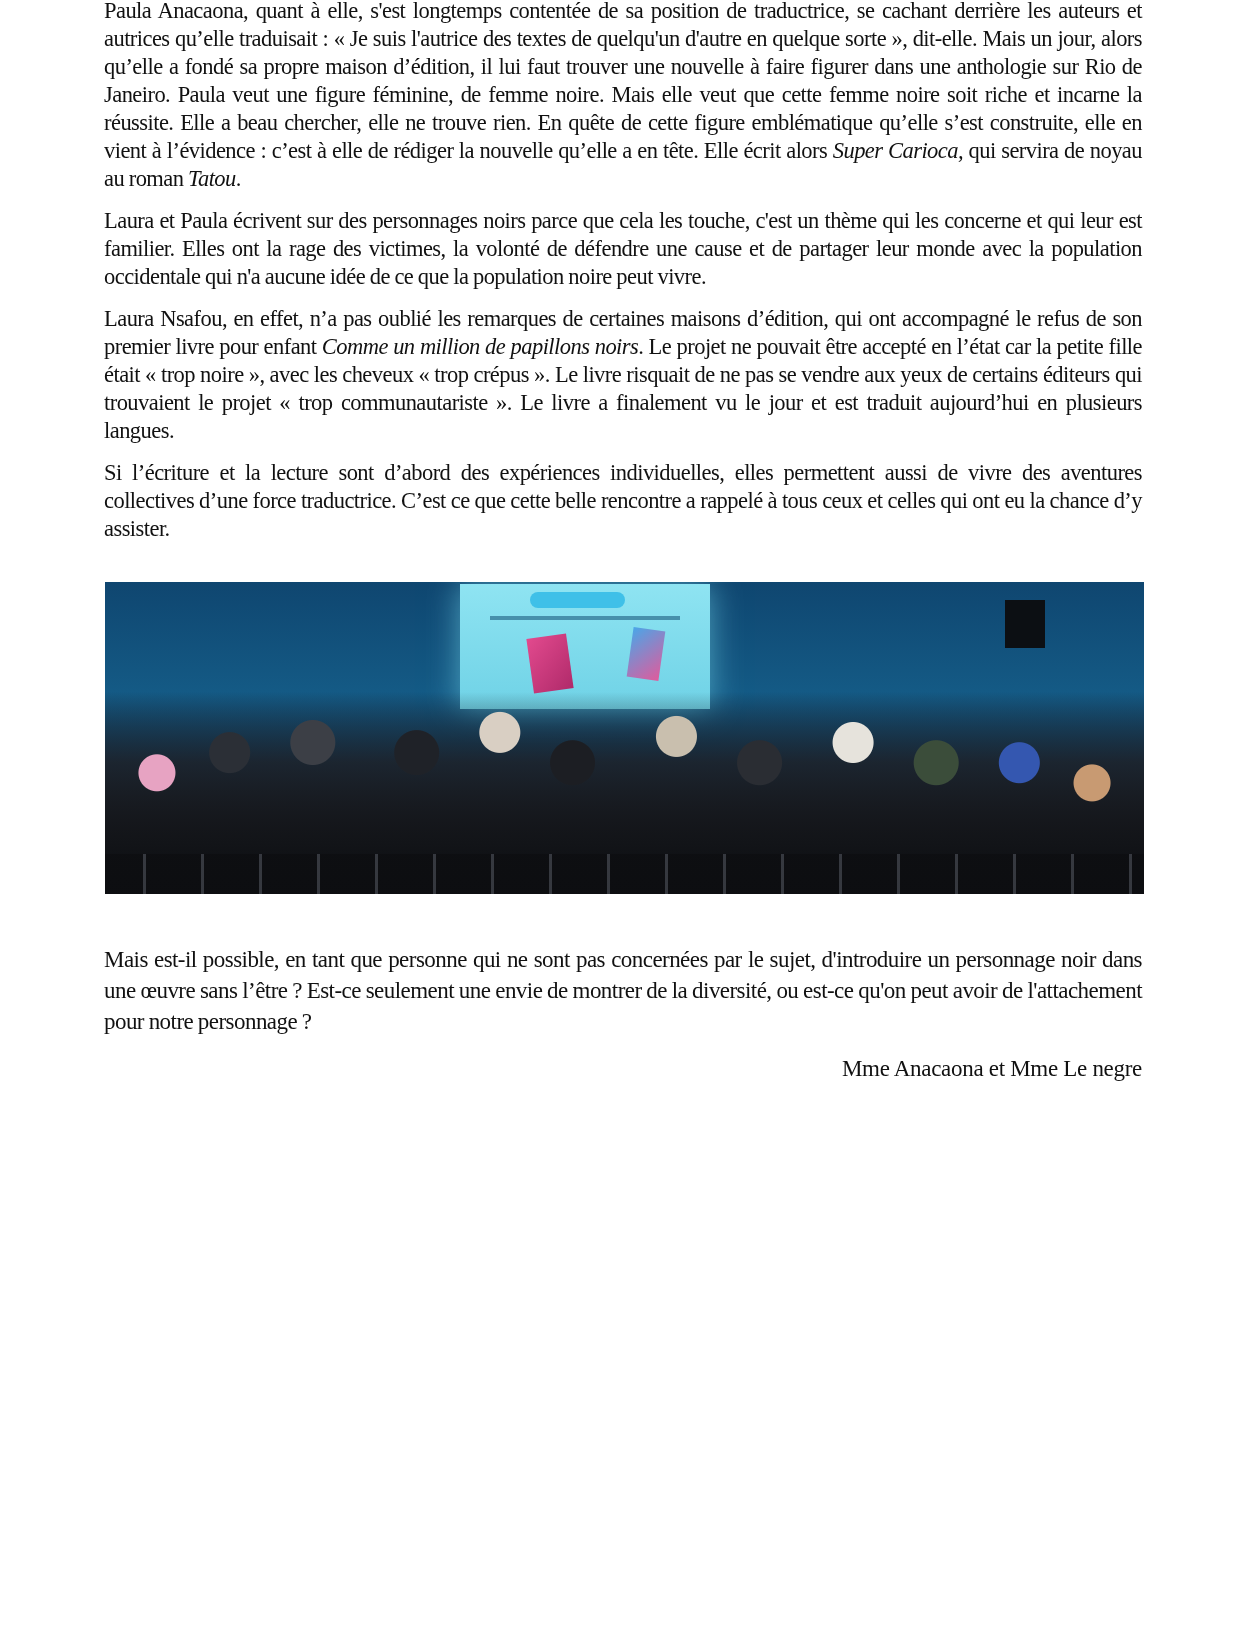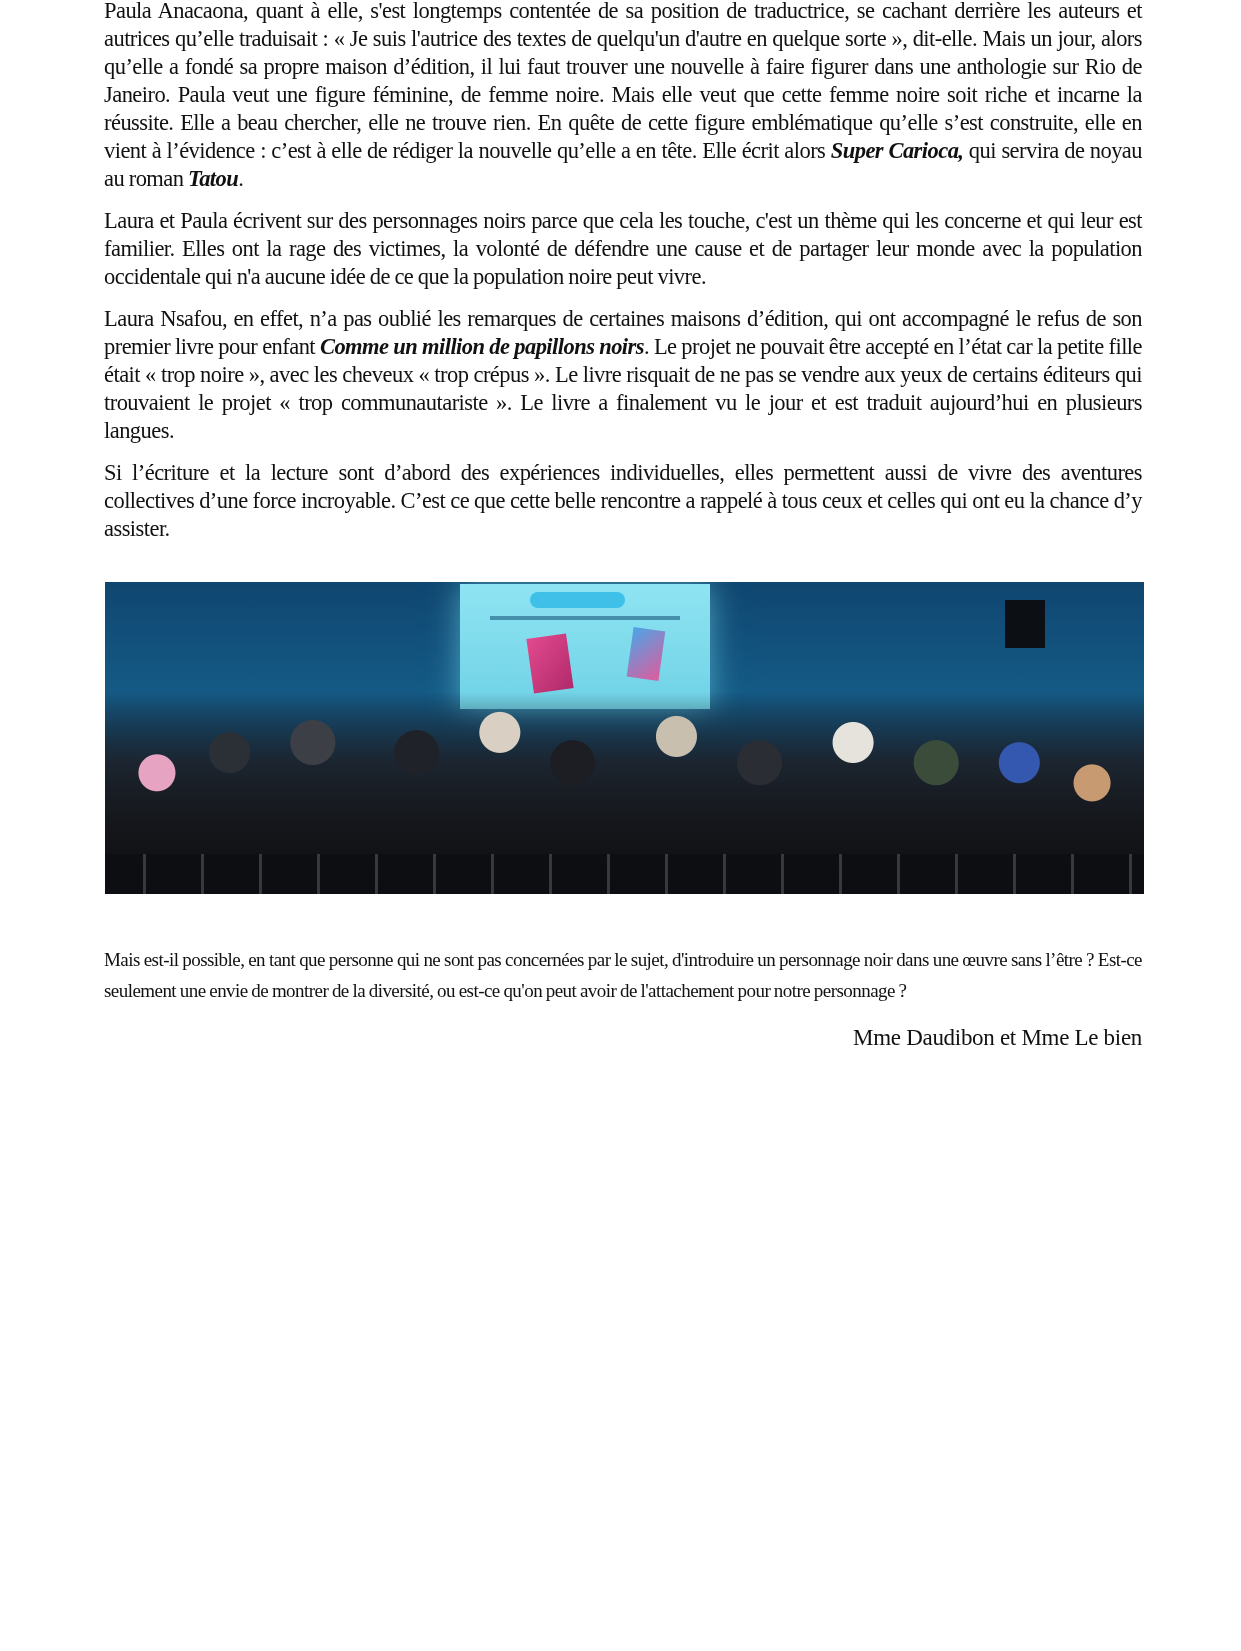--- a/index.html
+++ b/index.html
@@ -23,21 +23,21 @@
     }
     .para {
       margin: 0 0 14px 0;
       font-size: 22.5px;
       line-height: 28px;
       text-align: justify;
       letter-spacing: -0.55px;
       word-spacing: -0.5px;
     }
     .para.first { margin-top: -3px; }
-    .para em { font-style: italic; font-weight: bold; }
+    .para em { font-style: italic; }
     .photo {
       position: relative;
       margin: 39px 0 0 1px;
       width: 1039px;
       height: 312px;
       overflow: hidden;
       background: linear-gradient(180deg, #0f4670 0%, #145a85 35%, #0e3f63 60%, #141a22 78%, #0b0d10 100%);
     }
     .photo .screen {
       position: absolute;
@@ -84,50 +84,50 @@
         radial-gradient(circle at 88% 35%, #3457b0 0 20px, transparent 21px),
         radial-gradient(circle at 95% 45%, #c89a72 0 18px, transparent 19px),
         linear-gradient(180deg, rgba(40,44,52,0) 0%, rgba(30,32,38,0.85) 35%, #121418 75%, #0a0b0e 100%);
     }
     .photo .chairs {
       position: absolute; left: 0; bottom: 0; width: 100%; height: 40px;
       background: repeating-linear-gradient(90deg, #0d0e11 0 38px, #3a3d44 38px 41px, #0d0e11 41px 58px);
       opacity: 0.9;
     }
     .after-photo { margin-top: 50px; }
-    .para.spaced { line-height: 31px; font-size: 19px; margin-bottom: 16px; }
+    .para.spaced { line-height: 31px; font-size: 23px; margin-bottom: 16px; }
     .signature {
       margin: 0;
       text-align: right;
       font-size: 23px;
       line-height: 31px;
       letter-spacing: -0.3px;
     }
   </style>
 </head>
 <body>
 
 <div class="page">
   <div id="top-paras">
       <p class="para  first"><span>Paula Anacaona, quant à elle, s'est longtemps contentée de sa position de traductrice, se cachant derrière les auteurs et autrices qu’elle traduisait :  « Je suis l'autrice des textes de quelqu'un d'autre en quelque sorte », dit-elle. Mais un jour, alors qu’elle a fondé sa propre maison d’édition, il lui faut trouver une nouvelle à faire figurer dans une anthologie sur Rio de Janeiro. Paula veut une figure féminine, de femme noire. Mais elle veut que cette femme noire soit riche et incarne la réussite. Elle a beau chercher, elle ne trouve rien. En quête de cette figure emblématique qu’elle s’est construite, elle en vient à l’évidence : c’est à elle de rédiger la nouvelle qu’elle a en tête. Elle écrit alors </span><em>Super Carioca,</em><span> qui servira de noyau au roman </span><em>Tatou</em><span>.</span></p>
       <p class="para "><span>Laura et Paula écrivent sur des personnages noirs parce que cela les touche, c'est un thème qui les concerne et qui leur est familier. Elles ont la rage des victimes, la volonté de défendre une cause et de partager leur monde avec la population occidentale qui n'a aucune idée de ce que la population noire peut vivre.</span></p>
       <p class="para "><span>Laura Nsafou, en effet, n’a pas oublié les remarques de certaines maisons d’édition, qui ont accompagné le refus de son premier livre pour enfant </span><em>Comme un million de papillons noirs</em><span>. Le projet ne pouvait être accepté en l’état car la petite fille était « trop noire », avec les cheveux « trop crépus ». Le livre risquait de ne pas se vendre aux yeux de certains éditeurs qui trouvaient le projet « trop communautariste ».  Le livre a finalement vu le jour et est traduit aujourd’hui en plusieurs langues.</span></p>
-      <p class="para "><span>Si l’écriture et la lecture sont d’abord des expériences individuelles, elles permettent aussi de vivre des aventures collectives d’une force incroyable. C’est ce que cette belle rencontre a rappelé à tous ceux et celles qui ont eu la chance d’y assister.</span></p>
+      <p class="para "><span>Si l’écriture et la lecture sont d’abord des expériences individuelles, elles permettent aussi de vivre des aventures collectives d’une force traductrice. C’est ce que cette belle rencontre a rappelé à tous ceux et celles qui ont eu la chance d’y assister.</span></p>
     </div>
 
   <div class="photo" title="Group photo of students and authors on stage in front of a projection screen">
     <div class="screen">
       <div class="title-blob"></div>
       <div class="line"></div>
       <div class="poster1"></div>
       <div class="poster2"></div>
     </div>
     <div class="speaker"></div>
     <div class="crowd"></div>
     <div class="chairs"></div>
   </div>
 
   <div id="bottom-paras" class="after-photo">
       <p class="para spaced"><span>Mais est-il possible, en tant que personne qui ne sont pas concernées par le sujet, d'introduire un personnage noir dans une œuvre sans l’être ? Est-ce seulement une envie de montrer de la diversité, ou est-ce qu'on peut avoir de l'attachement pour notre personnage ?</span></p>
     </div>
 
-  <p class="signature">Mme Daudibon et Mme Le bien</p>
+  <p class="signature">Mme Anacaona et Mme Le negre</p>
 </div>
 
 </body></html>

